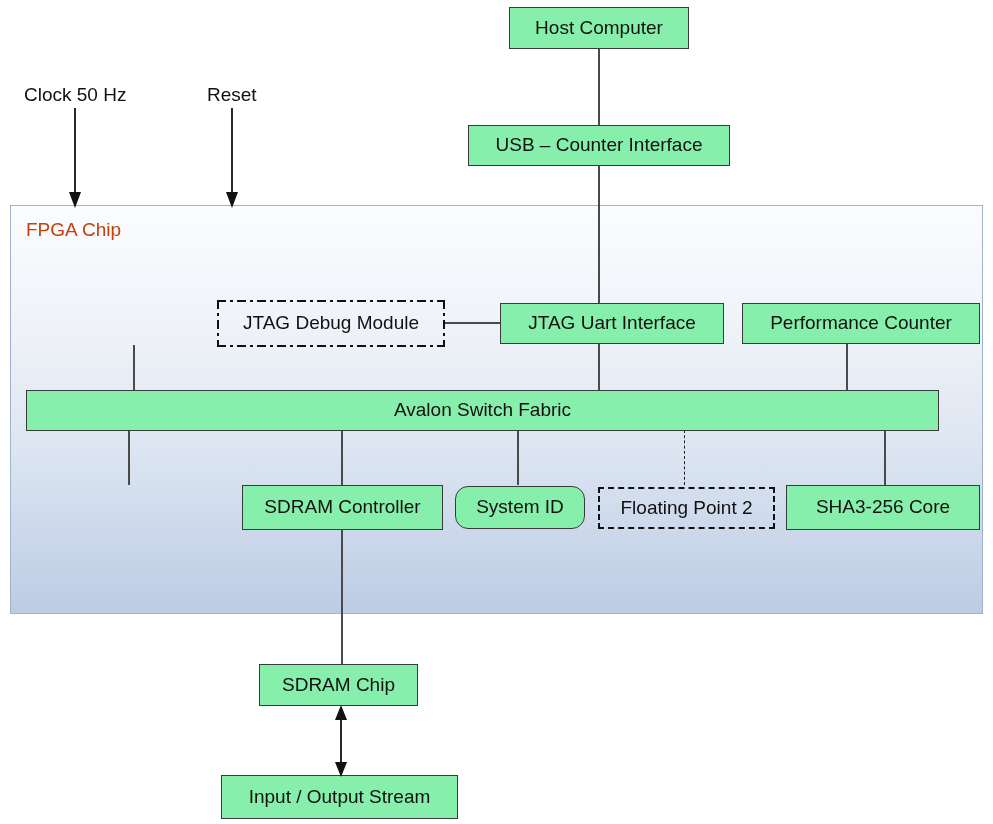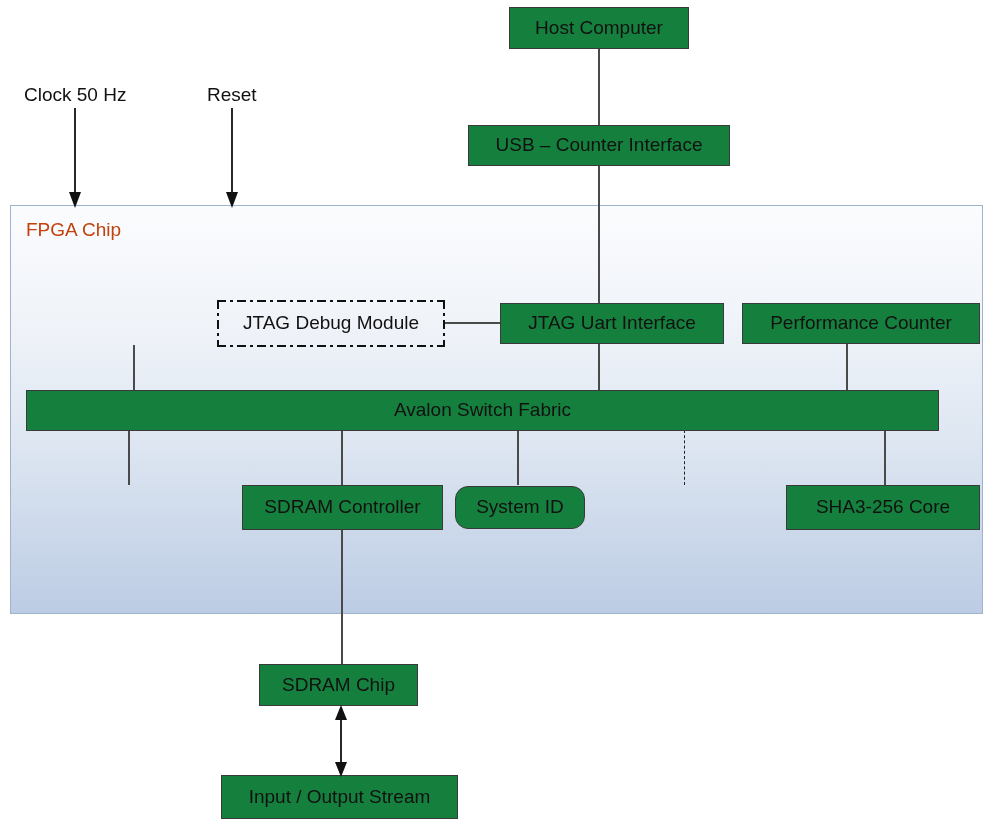--- a/index.html
+++ b/index.html
@@ -14,21 +14,21 @@
     position: relative;
     width: 993px;
     height: 824px;
     background: #ffffff;
     overflow: hidden;
   }
   
   .box {
     position: absolute;
     box-sizing: border-box;
-    background: #15803d;
+    background: #86efac;
     border: 1.6px solid #3a3a3a;
     display: flex;
     align-items: center;
     justify-content: center;
     color: #111111;
     font-size: 19px;
     line-height: 1.1;
     white-space: nowrap;
     z-index: 6;
   }
@@ -144,20 +144,21 @@
   <div class="vline" style="left:341px; top:430px; height:55px;"></div>
   <div class="vline" style="left:517px; top:430px; height:55px;"></div>
   <div class="vline dash" style="left:684px; top:430px; height:55px;"></div>
   <div class="vline" style="left:884px; top:430px; height:55px;"></div>
 
 
   <div class="box" style="left:242px; top:485px; width:201px; height:45px;">SDRAM Controller</div>
 
   <div class="box" style="left:455px; top:486px; width:130px; height:43px;border-radius:13px;">System ID</div>
 
+  <div class="box dashed" style="left:598px; top:487px; width:177px; height:42px;">Floating Point 2</div>
 
   <div class="box" style="left:786px; top:485px; width:194px; height:45px;">SHA3-256 Core</div>
 
   <div class="vline" style="left:341px; top:530px; height:136px;"></div>
 
   <div class="box" style="left:259px; top:664px; width:159px; height:42px;">SDRAM Chip</div>
 
   <svg class="arrow-svg" style="left:329px; top:705px; width:24px; height:72px;">
     <line x1="12" y1="10" x2="12" y2="62" stroke="#111111" stroke-width="1.8"></line>
     <polygon points="12,0 6,15 18,15" fill="#111111"></polygon>

